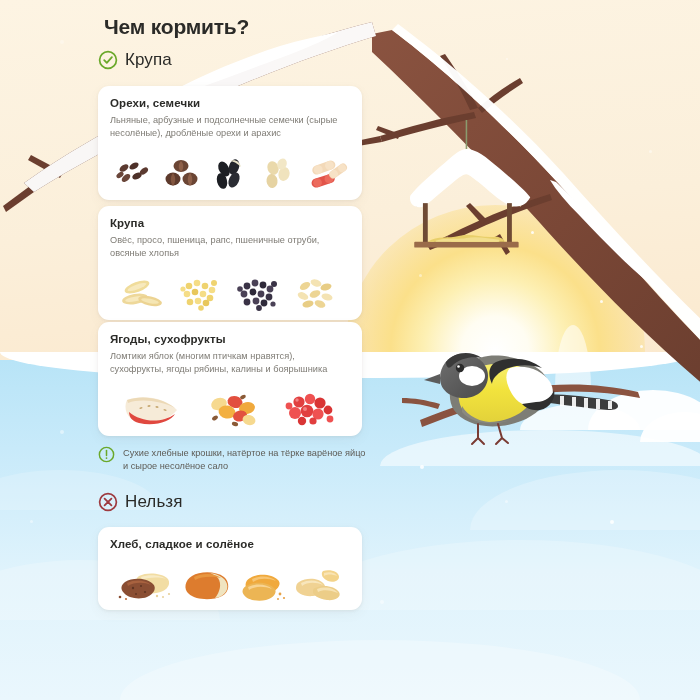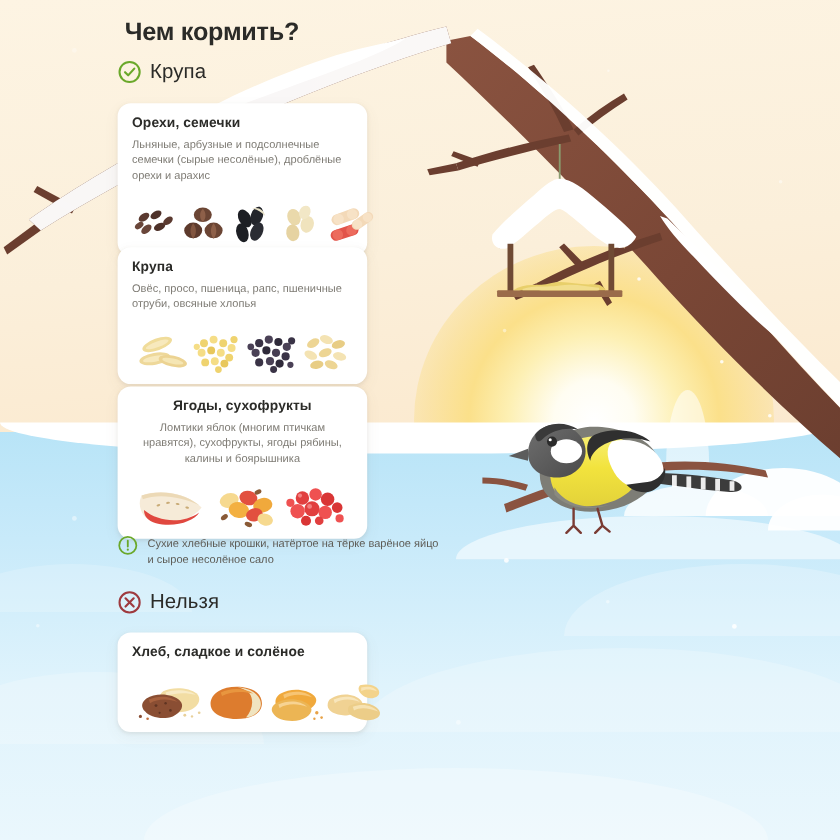--- a/index.html
+++ b/index.html
@@ -62,21 +62,21 @@
   .section-head {
     position: absolute; left: 98px; display: flex; align-items: center; gap: 7px;
   }
   .section-head .lbl { font-size: 17px; color: #2b2b28; letter-spacing: .1px; }
   .sec-allow { top: 50px; }
   .sec-deny { top: 492px; }
 
   .badge-ico { width: 20px; height: 20px; display: block; }
 
   .card {
-    position: absolute; left: 98px; width: 208px;
+    position: absolute; left: 98px; width: 264px;
     background: #ffffff; border-radius: 11px;
     box-shadow: 0 1px 3px rgba(120,110,90,.10), 0 4px 12px rgba(120,110,90,.06);
     padding: 11px 12px 8px 12px;
   }
   .card h3 {
     font-size: 11.5px; font-weight: bold; color: #2b2b28; margin-bottom: 5px; letter-spacing: .1px;
   }
   .card p {
     font-size: 9.2px; line-height: 1.42; color: #7e7b74; letter-spacing: .02px;
   }
@@ -89,21 +89,21 @@
   .note {
     position: absolute; left: 98px; display: flex; align-items: flex-start; gap: 8px; justify-content: flex-end;
   }
   .note .txt { font-size: 9.2px; line-height: 1.45; color: #5d5b55; padding-top: 1px; }
   .note-1 { top: 446px; }
   .note-2 { top: 663px; }
   .note .badge-ico { width: 17px; height: 17px; flex: 0 0 17px; margin-top: 0px; }
 
   .card-nuts { top: 86px; }
   .card-grain { top: 206px; }
-  .card-berry { top: 322px; text-align: center; }
+  .card-berry { top: 322px; }
   .card-bad  { top: 527px; }
 
   svg { display: block; overflow: visible; }
 </style>
 </head>
 <body>
 
 <div class="stage">
 
   <div class="bg-sky"></div>

